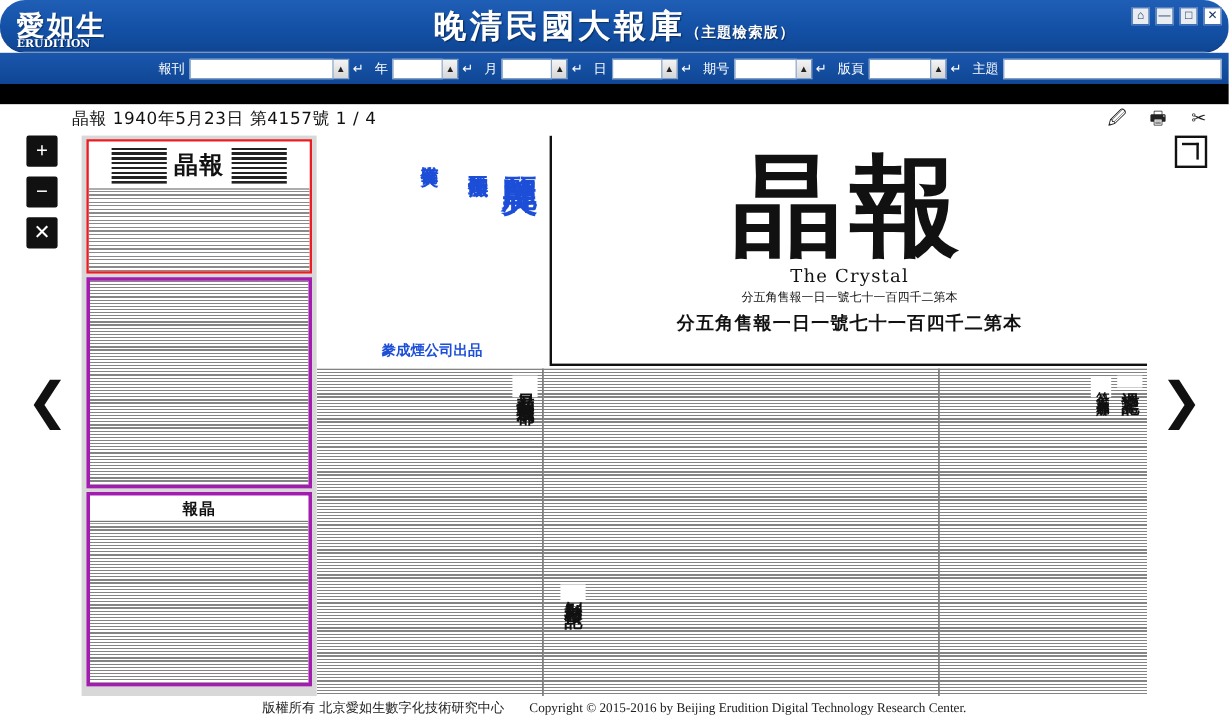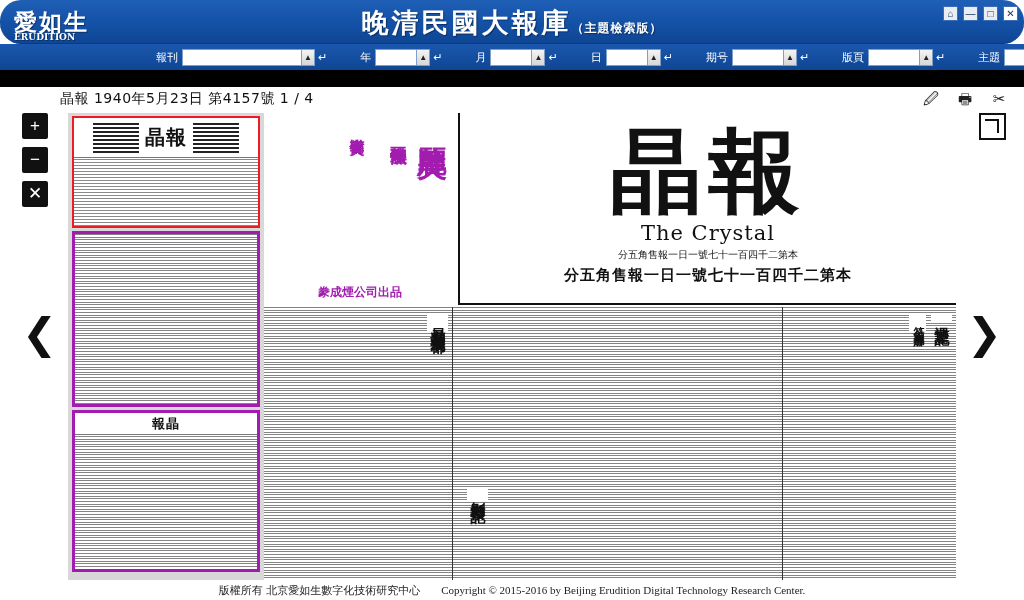--- a/index.html
+++ b/index.html
@@ -73,21 +73,21 @@
 
   
   .searchbar {
     position: absolute; top: 44px; left: 0;
     width: 1024px; height: 26px;
     background: linear-gradient(to bottom, #1a57ad 0%, #0f4694 100%);
     display: flex; align-items: center;
     padding-left: 126px;
     gap: 0px;
   }
-  .sf { display: flex; align-items: center; margin-left: 24px; }
+  .sf { display: flex; align-items: center; }
   .sf-label {
     color: #ffffff;
     font-size: 11px;
     font-family: "DejaVu Sans", sans-serif;
     padding: 0 4px 0 6px;
     white-space: nowrap;
   }
   .sf-input {
     height: 17px;
     border: 1px solid #7f9fc7;
@@ -264,38 +264,38 @@
     position: relative;
     background: #ffffff;
     border-right: 2px solid #111;
   }
   .ad-right { border-right: none; border-left: 2px solid #111; }
   .vtext {
     position: absolute;
     writing-mode: vertical-rl;
     font-family: Liberation Sans, sans-serif;
     font-weight: bold;
-    color: #a21caf;
+    color: #1d4ed8;
   }
   .masthead {
     flex: 1; position: relative;
     text-align: center;
   }
   .masthead .big {
     font-family: "DejaVu Serif", serif;
     font-size: 92px;
     font-weight: bold;
     color: #111;
     letter-spacing: 6px;
     line-height: 100px;
     margin-top: 8px;
   }
   .masthead .eng {
     font-family: "DejaVu Serif", serif;
-    font-size: 21px;
+    font-size: 15px;
     color: #111;
     letter-spacing: 1px;
   }
   .masthead .meta {
     font-family: "DejaVu Sans", sans-serif;
     font-size: 10px; color: #111;
     margin-top: 3px; line-height: 13px;
   }
   .masthead .date {
     font-family: "DejaVu Serif", serif;

